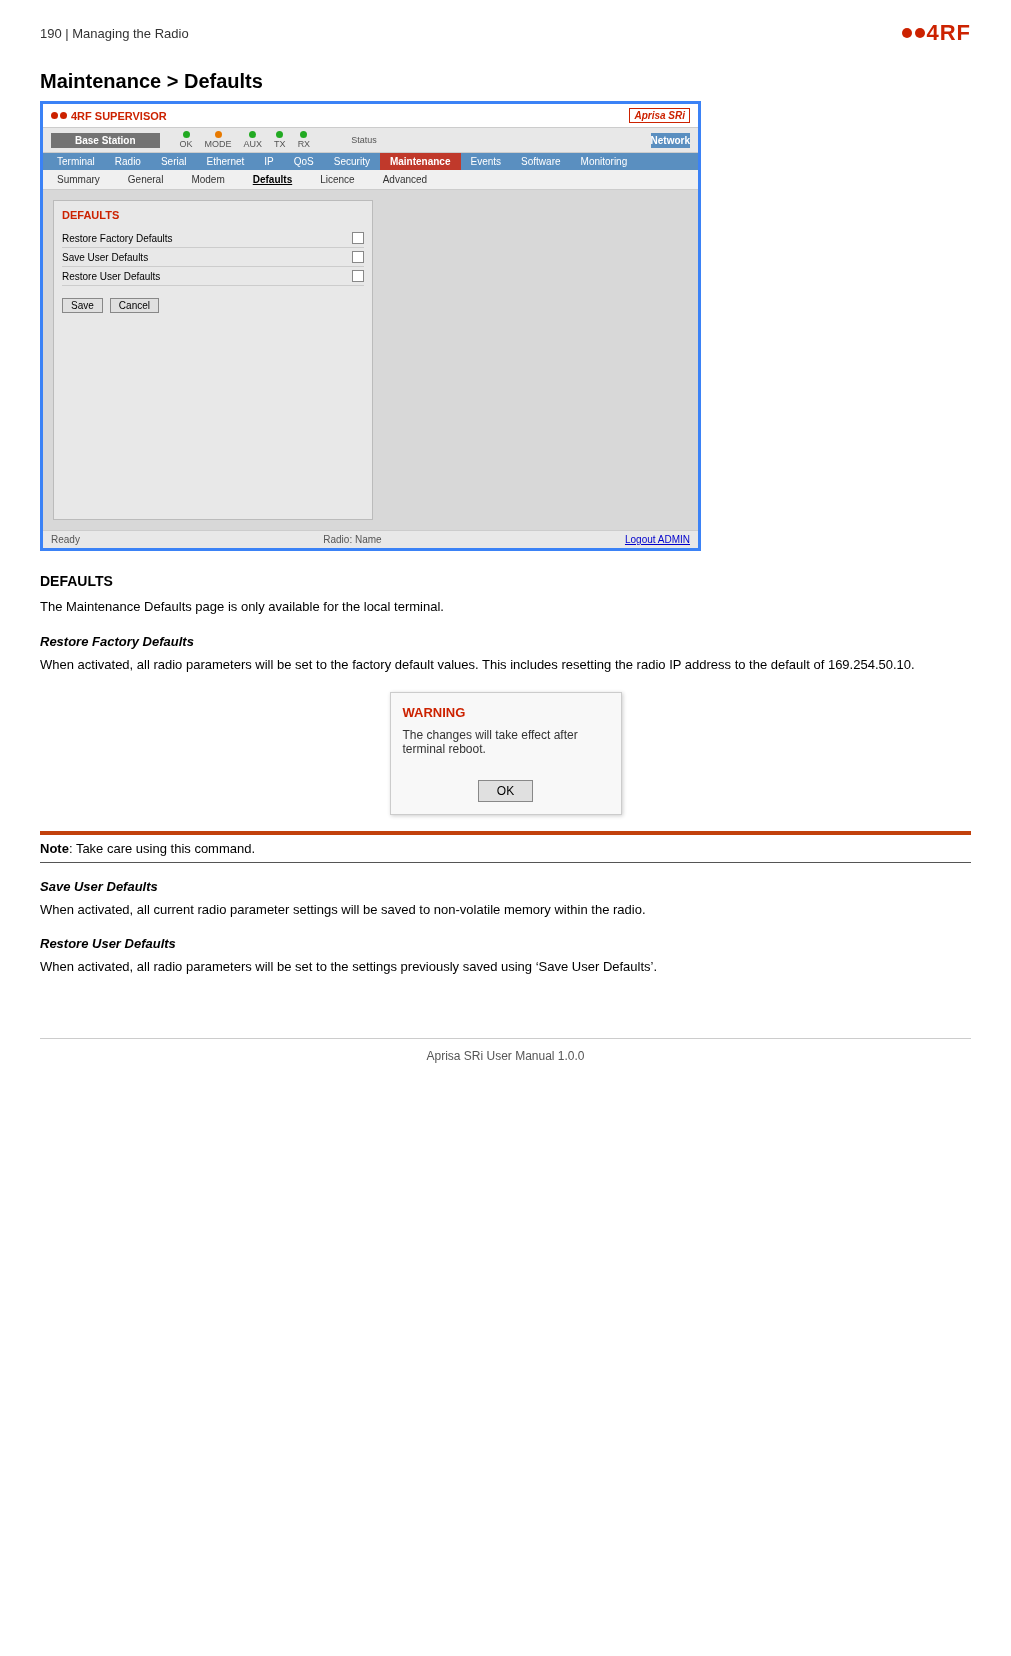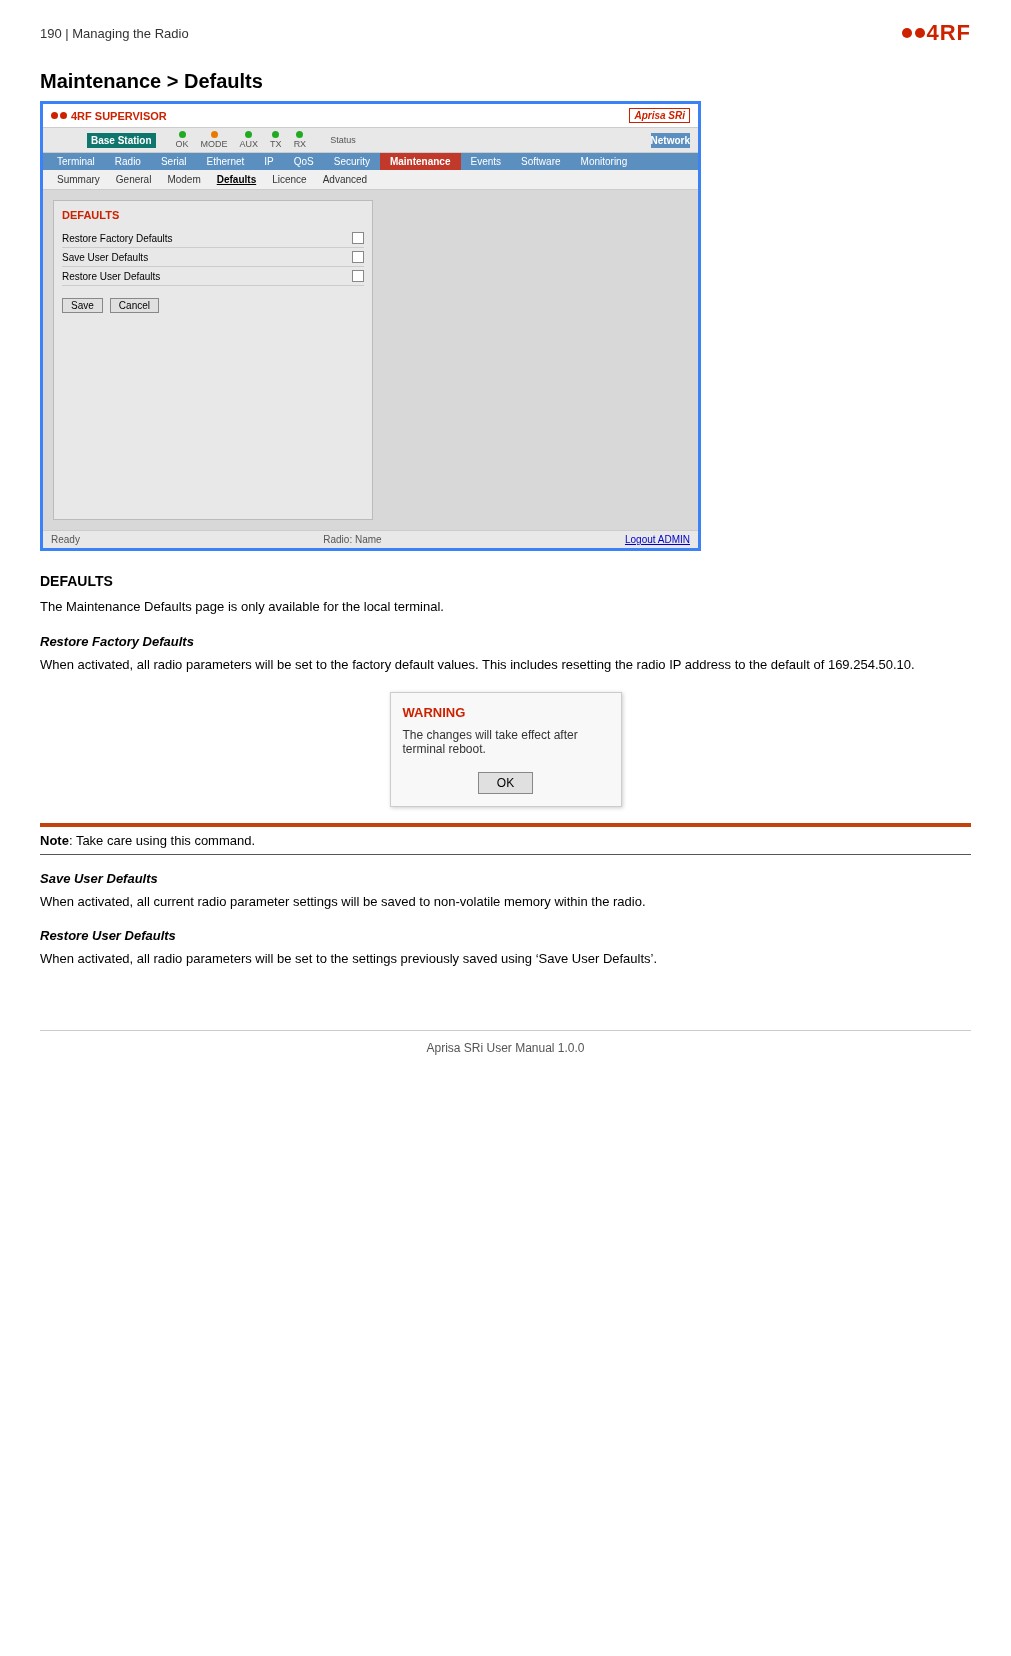--- a/index.html
+++ b/index.html
@@ -89,28 +89,27 @@
     
     .status-bar {
       background: #e8e8e8;
       border-bottom: 1px solid #ccc;
       padding: 3px 8px;
       display: flex;
       align-items: center;
       gap: 20px;
     }
     .base-station-btn {
-      background: #0f766e;
+      background: #737373;
       color: #fff;
-      padding: 2px 4px;
+      padding: 2px 24px;
       font-size: 10px;
       font-weight: bold;
       border: none;
       cursor: pointer;
-      margin-left: 36px;
     }
     .status-indicators {
       display: flex;
       align-items: center;
       gap: 12px;
       font-size: 9px;
       color: #555;
     }
     .status-indicator {
       display: flex;
@@ -126,21 +125,21 @@
       padding: 2px 0;
       font-size: 10px;
       font-weight: bold;
       border: none;
       cursor: pointer;
       margin-left: auto;
     }
     .status-label {
       font-size: 9px;
       color: #555;
-      margin-left: 4px;
+      margin-left: 21px;
     }
 
     
     .nav-tabs {
       background: #5a8fc0;
       display: flex;
       gap: 0;
       padding: 0 4px;
     }
     .nav-tab {
@@ -152,21 +151,21 @@
     }
     .nav-tab.active {
       background: #c0392b;
       font-weight: bold;
     }
 
     
     .sub-nav {
       background: #f0f0f0;
       display: flex;
-      gap: 0;
+      gap: 12px;
       padding: 2px 6px;
       border-bottom: 1px solid #ccc;
     }
     .sub-nav-item {
       padding: 2px 8px;
       font-size: 10px;
       color: #333;
       cursor: pointer;
     }
     .sub-nav-item.active {
@@ -283,21 +282,21 @@
       box-shadow: 1px 1px 4px rgba(0,0,0,0.2);
     }
     .warning-title {
       color: #cc2200;
       font-weight: bold;
       font-size: 13px;
       margin-bottom: 8px;
     }
     .warning-text {
       font-size: 12px;
-      margin-bottom: 16px;
+      margin-bottom: 24px;
       color: #333;
     }
     .warning-ok-btn {
       display: block;
       margin: 0 auto;
       background: #e0e0e0;
       border: 1px solid #888;
       padding: 3px 18px;
       font-size: 12px;
       cursor: pointer;

